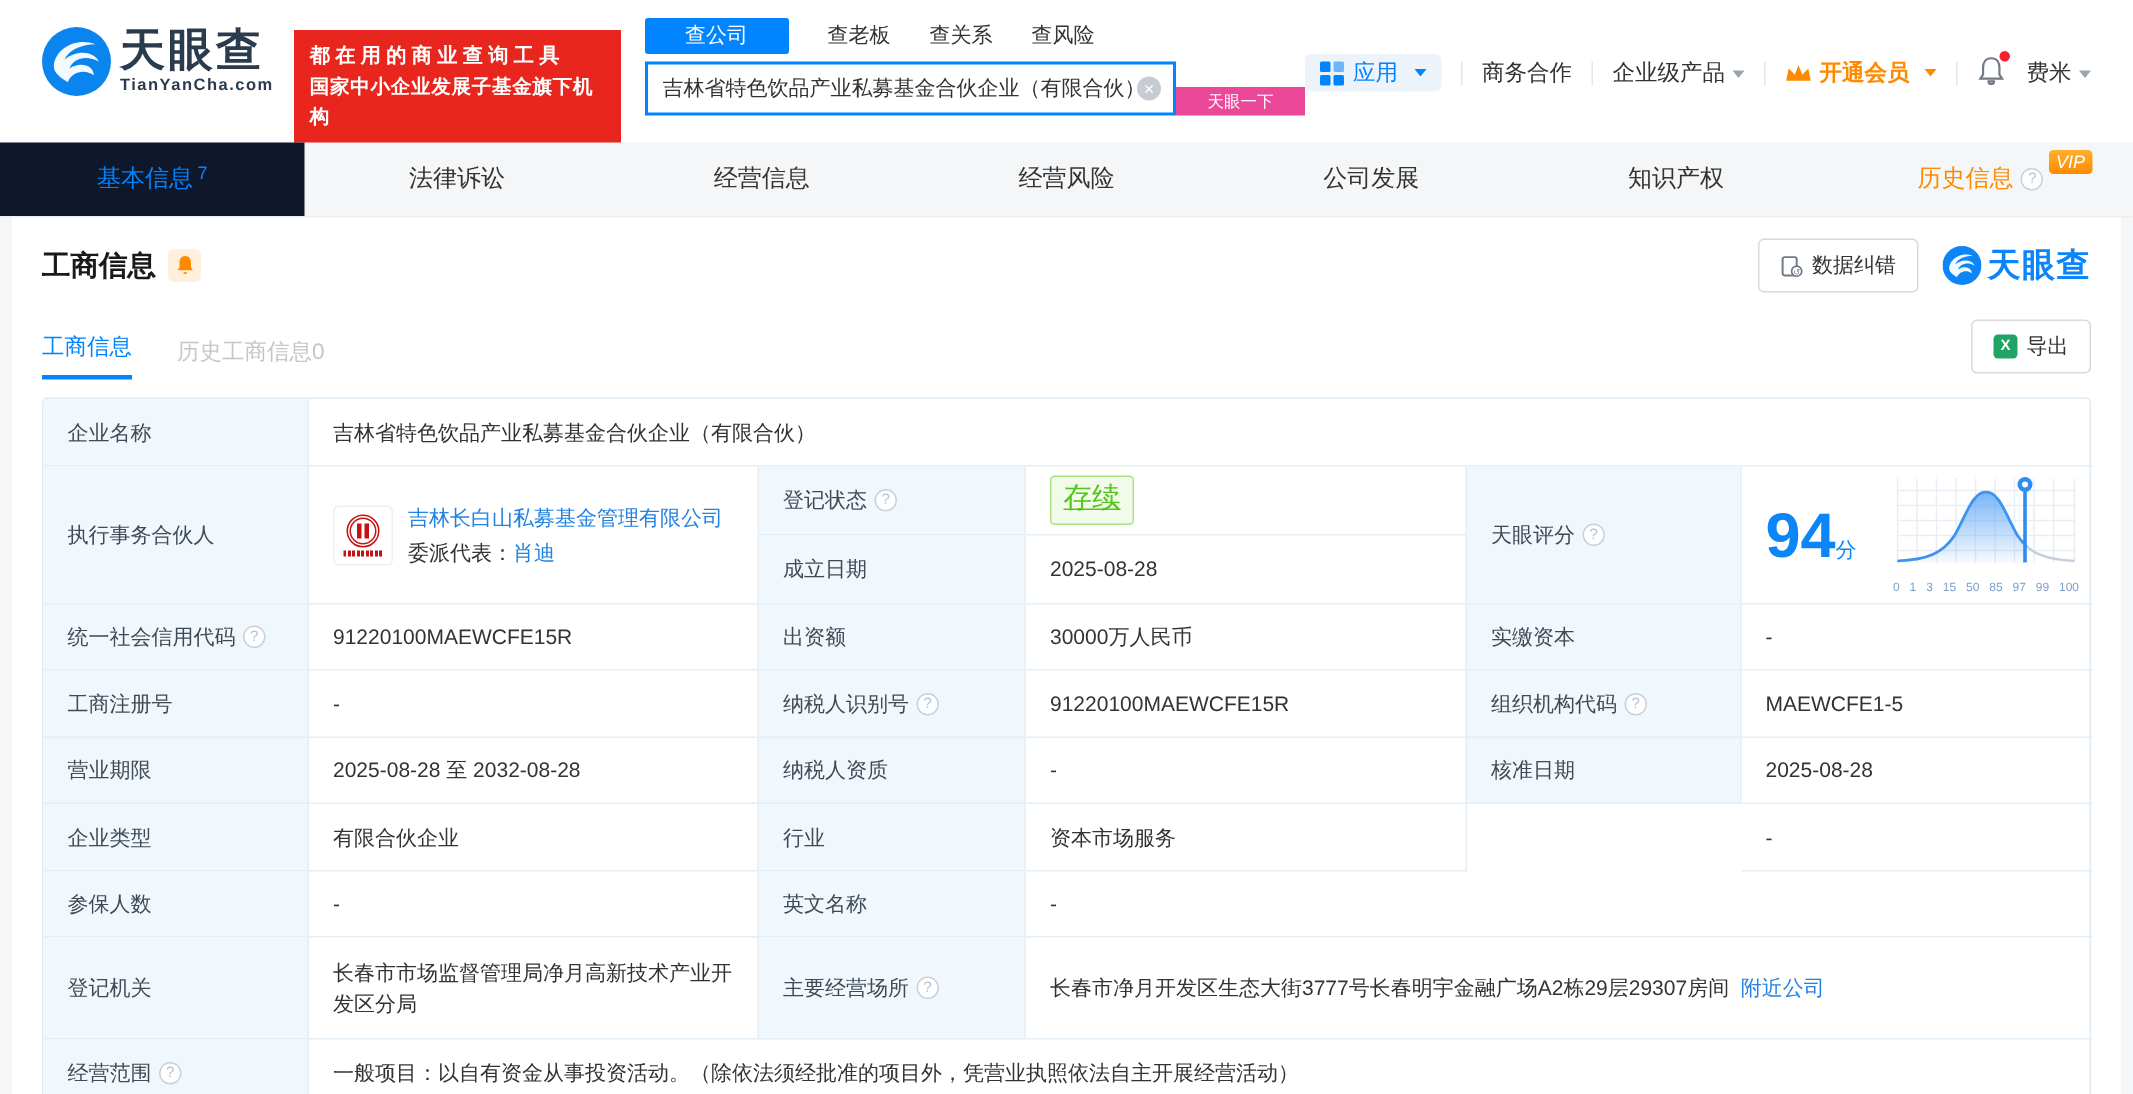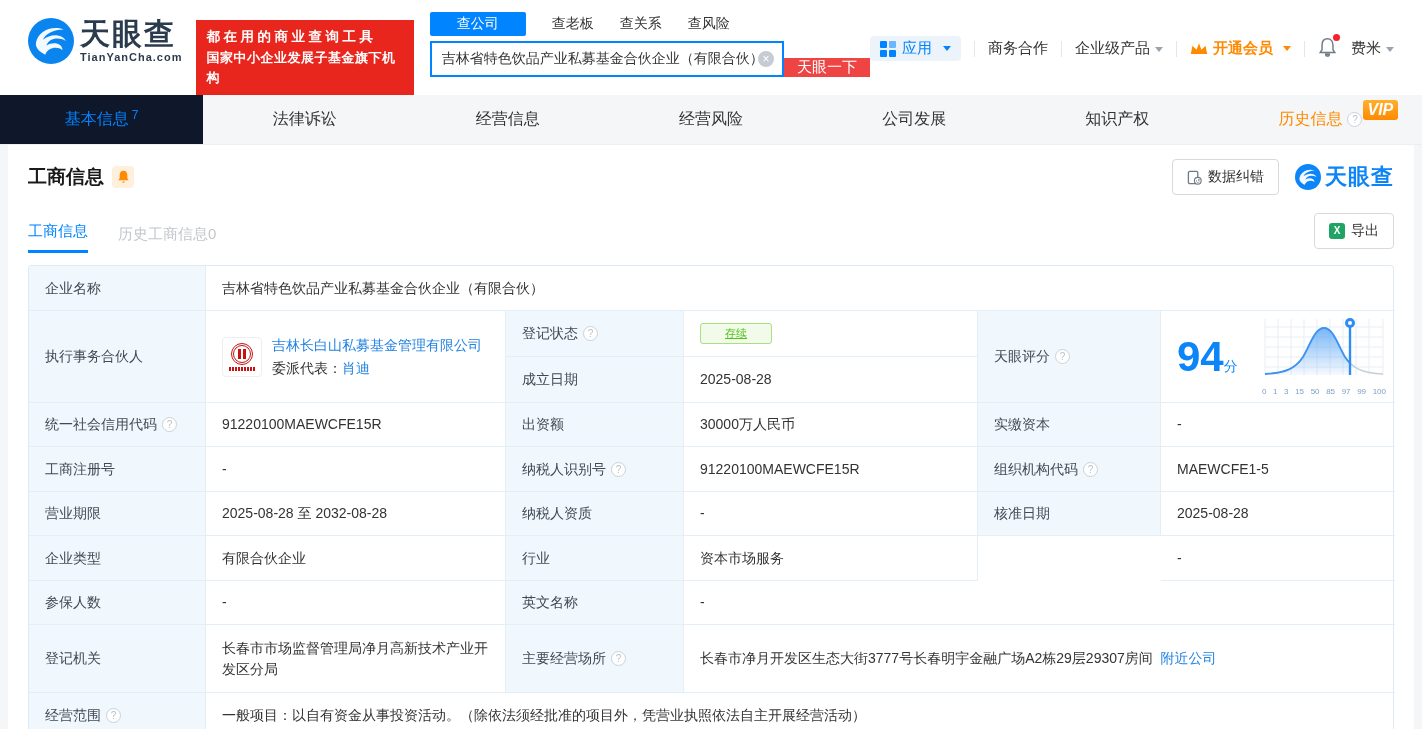--- a/index.html
+++ b/index.html
@@ -17,42 +17,42 @@
   .slogan-l1 { font-size:13.5px; font-weight:bold; letter-spacing:3.5px; }
   .slogan-l2 { font-size:13px; font-weight:bold; letter-spacing:0.5px; }
   .search-wrap { margin-left:16px; margin-top:2px; width:452px; }
   .search-tabs { display:flex; align-items:center; gap:26px; font-size:14px; }
   .search-tab { color:#333; padding:3px 0; cursor:pointer; }
   .search-tab.active { background:#0084ff; color:#fff; padding:3px 27px; border-radius:2px; }
   .search-row { display:flex; margin-top:5px; height:36px; }
   .search-box { flex:1; border:2px solid #0084ff; background:#fff; display:flex; align-items:center; padding:0 8px 0 10px; }
   .search-box input { border:none; outline:none; flex:1; font-size:14px; color:#333; font-family:inherit; }
   .clear-icon { width:16px; height:16px; border-radius:50%; background:#c7ccd4; color:#fff; font-size:12px; line-height:16px; text-align:center; cursor:pointer; }
-  .search-btn { width:86px; background:#ef4444; color:#fff; font-size:15px; border:none; cursor:pointer;margin-top:17px; }
+  .search-btn { width:86px; background:#ec4899; color:#fff; font-size:11px; border:none; cursor:pointer;margin-top:17px; }
   .top-nav { margin-left:auto; display:flex; align-items:center; margin-top:26px; font-size:15px; color:#333; white-space:nowrap; }
   .nav-sep { width:1px; height:16px; background:#e3e6ea; margin:0 13px; }
   .apps-chip { display:flex; align-items:center; gap:6px; background:#edf3fa; border-radius:4px; padding:3px 10px; color:#0084ff; cursor:pointer; }
   .grid-icon { display:grid; grid-template-columns:7px 7px; grid-template-rows:7px 7px; gap:2px; }
   .grid-icon span { background:#0084ff; border-radius:1px; }
   .grid-icon span:nth-child(2) { opacity:.55; }
   .caret { display:inline-block; width:0; height:0; border-left:4px solid transparent; border-right:4px solid transparent; border-top:5px solid #9aa4af; margin-left:5px; vertical-align:middle; }
   .caret.blue { border-top-color:#0084ff; }
   .caret.orange { border-top-color:#ff8a00; }
   .nav-item { cursor:pointer; }
   .vip-entry { color:#ff8a00; font-weight:bold; display:flex; align-items:center; gap:5px; cursor:pointer; }
   .bell-wrap { position:relative; cursor:pointer; margin-right:14px; }
   .bell-dot { position:absolute; top:-3px; right:-3px; width:7px; height:7px; background:#f5222d; border-radius:50%; }
 
   
   .tabbar { display:flex; background:#f5f6f7; height:50px; border-bottom:1px solid #eee; }
   .tab { flex:1; display:flex; align-items:center; justify-content:center; font-size:16px; color:#333; cursor:pointer; position:relative; }
   .tab.active { background:#0f172a; color:#0084ff; font-weight:normal; }
   .tab-count { font-size:12px; color:#0084ff; margin-left:3px; transform:translateY(-5px); }
   .tab.history { color:#ff8a00; }
-  .vip-badge { position:absolute; top:5px; margin-left:120px; background:linear-gradient(180deg,#ffb02e,#ff8a00); color:#fff; font-size:16px; font-weight:bold; font-style:italic; padding:1px 5px; border-radius:3px; }
+  .vip-badge { position:absolute; top:5px; margin-left:120px; background:linear-gradient(180deg,#ffb02e,#ff8a00); color:#fff; font-size:12px; font-weight:normal; font-style:italic; padding:1px 5px; border-radius:3px; }
   .q-circle { display:inline-block; width:15px; height:15px; border-radius:50%; border:1px solid #c9d2db; color:#b9c2cc; font-size:10px; line-height:14px; text-align:center; margin-left:5px; background:#fff; }
 
   
   .content { background:#fff; margin:0 8px; padding:14px 20px 10px 20px; }
   .section-head { display:flex; align-items:center; }
   .section-title { font-size:19px; font-weight:bold; color:#1a1a1a; }
   .bell-badge { width:22px; height:22px; background:#ffefdd; border-radius:4px; margin-left:8px; display:flex; align-items:center; justify-content:center; }
   .head-right { margin-left:auto; display:flex; align-items:center; gap:16px; }
   .btn-outline { display:flex; align-items:center; gap:6px; border:1px solid #d9d9d9; border-radius:4px; background:#fff; height:36px; padding:0 14px; font-size:14px; color:#333; cursor:pointer; font-family:inherit; }
   .wm { display:flex; align-items:center; gap:4px; }
@@ -66,21 +66,21 @@
 
   
   .info-table { margin-top:12px; display:grid;
     grid-template-columns:177px 300px 178px 294px 183px 234px;
     grid-template-rows:45px 46px 46px 44px 45px 44px 45px 44px 68px 45px;
     border:1px solid #dfeaf4; border-radius:3px; width:1366px; font-size:14px; }
   .cell { border-right:1px solid #e4eef7; border-bottom:1px solid #e4eef7; display:flex; align-items:center; padding:0 16px; color:#333; line-height:1.5; }
   .cell.lab { background:#f0f8fd; color:#404a54; }
   .cell.last-col { border-right:none; }
   .cell.last-row { border-bottom:none; }
-  .status-badge { color:#52c41a; background:#f2fbe9; border:1px solid #a9e17f; border-radius:3px; padding:1px 24px; font-size:11px;text-decoration:underline; }
+  .status-badge { color:#52c41a; background:#f2fbe9; border:1px solid #a9e17f; border-radius:3px; padding:1px 8px; font-size:19px;text-decoration:underline; }
   a.lnk { color:#2383e2; text-decoration:none; cursor:pointer; }
   .partner-cell { align-items:center; gap:10px; }
   .partner-logo { width:40px; height:40px; border:1px solid #eee; border-radius:4px; background:#fff; flex:0 0 auto; display:flex; flex-direction:column; align-items:center; justify-content:center; gap:2px; }
   .emblem { width:22px; height:22px; border:3px double #c51313; border-radius:50%; position:relative; }
   .emblem:before { content:""; position:absolute; left:4px; top:3px; width:3px; height:10px; background:#c51313; }
   .emblem:after { content:""; position:absolute; right:4px; top:3px; width:3px; height:10px; background:#c51313; }
   .emblem-lines { width:26px; height:4px; background:repeating-linear-gradient(90deg,#c51313 0 2px,transparent 2px 3px); }
   .partner-text { line-height:1.6; }
   .score-cell { gap:12px; padding-right:8px; }
   .score-num { font-size:42px; font-weight:bold; color:#0b85f8; line-height:1; }

